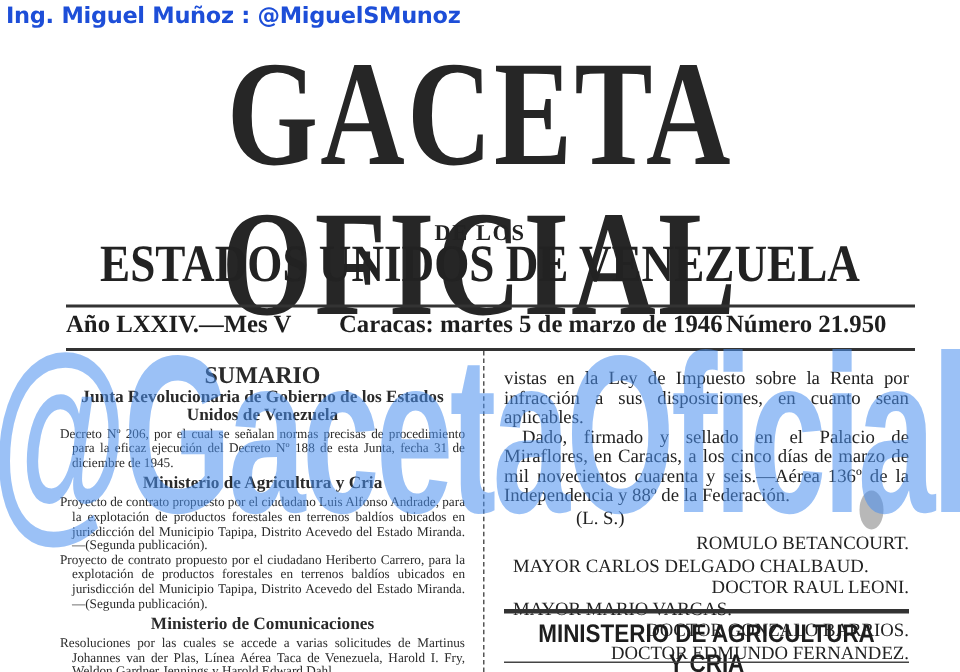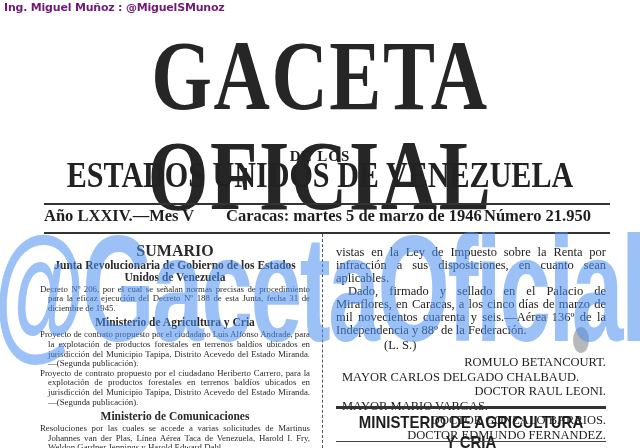--- a/index.html
+++ b/index.html
@@ -1,17 +1,17 @@
 <!DOCTYPE html>
 <html><head>
 <meta charset="utf-8">
 <style>
   html, body { margin:0; padding:0; }
   body { width:640px; height:448px; background:#ffffff; position:relative; overflow:hidden; font-family:"Liberation Serif", serif; color:#1a1a1a; }
-  .credit { position:absolute; left:4px; top:1px; font-family:"DejaVu Sans", sans-serif; font-weight:bold; font-size:11px; color:#701a75; letter-spacing:-0.2px; }
+  .credit { position:absolute; left:4px; top:1px; font-family:"DejaVu Sans", sans-serif; font-weight:bold; font-size:15px; color:#1d4ed8; letter-spacing:-0.2px; }
   .masthead { position:absolute; left:0; top:26px; width:640px; text-align:center; font-family:"Liberation Serif", serif; font-weight:bold; font-size:100px; line-height:100px; letter-spacing:2px; color:#262626; transform:scaleX(0.78); transform-origin:center; }
   .delos { position:absolute; left:0; top:148px; width:640px; text-align:center; font-weight:bold; font-size:15px; letter-spacing:1px; color:#222; }
   .subtitle { position:absolute; left:0; top:156px; width:640px; text-align:center; font-weight:bold; font-size:35px; line-height:40px; color:#222; transform:scaleX(0.86); transform-origin:center; }
   .rule { position:absolute; height:0; border-top:2px solid #333; }
   .rule.thin { border-top:1px solid #444; }
   .infoline { position:absolute; top:206px; left:44px; width:566px; font-weight:bold; font-size:16.5px; color:#1e1e1e; }
   .infoline span { position:absolute; white-space:nowrap; }
   .col-left { position:absolute; left:40px; top:246px; width:270px; font-size:9px; line-height:9.6px; color:#2a2a2a; }
   .col-right { position:absolute; left:336px; top:246px; width:270px; font-size:12.5px; line-height:13px; color:#222; }
   .vline { position:absolute; left:322px; top:234px; width:0; height:214px; border-left:1px dashed #555; }

